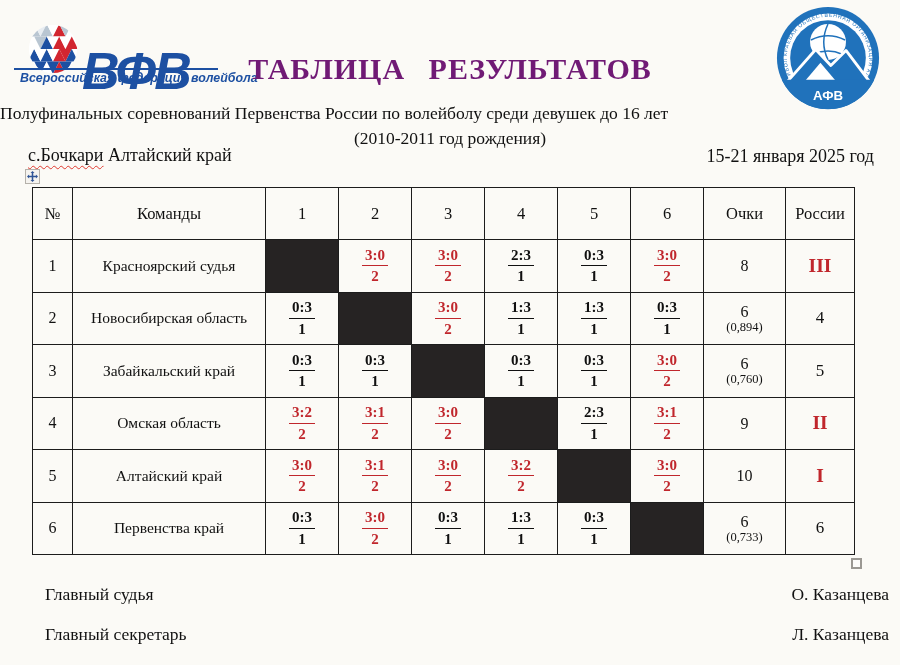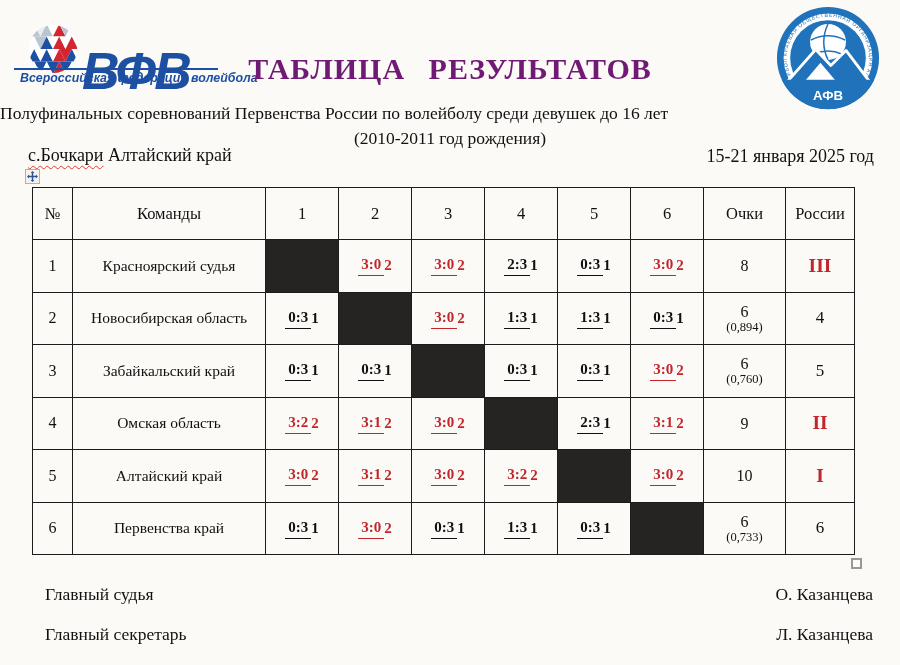--- a/index.html
+++ b/index.html
@@ -60,33 +60,33 @@
   
   .table-wrap{left:32px;top:187px;width:822px}
   table{border-collapse:collapse;width:822px;table-layout:fixed;border:1.5px solid #3c3c3c}
   th,td{border:1px solid #1c1c1c;text-align:center;vertical-align:middle;overflow:hidden}
   thead tr{height:52px}
   tbody tr{height:52.5px}
   th{font-weight:400;font-size:16.5px}
   td.num{font-size:16px}
   td.team{font-size:15.5px}
   td.diag{background:var(--diag)}
-  .frac{display:inline-flex;
+  .frac{display:inline-flex;flex-direction:column;align-items:center;
     font-weight:700;font-size:15px;line-height:1.25}
   .frac .top{border-bottom:1.6px solid currentColor;padding:0 3px 1px}
   .frac .bot{padding-top:1px}
   td.score.win{color:var(--win-red)}
   td.score.loss{color:#101010}
   td.points .pmain{font-size:16px;line-height:1.2}
   td.points .pratio{font-size:12.5px;line-height:1.1}
   td.place{font-size:17px}
   td.place.win{color:var(--win-red);font-weight:700;font-size:19.5px}
 
   
-  .footer-row{left:45px;right:27px;display:flex;justify-content:space-between;font-size:17.5px}
+  .footer-row{left:45px;right:11px;display:flex;justify-content:space-between;font-size:17.5px}
   .footer-judge{top:584px}
   .footer-secretary{top:624px}
 </style>
 </head>
 <body>
 
 <div class="abs vfv-logo">
   <svg class="vfv-globe" viewBox="0 0 56 56">
     <defs>
         <clipPath id="gclip">

